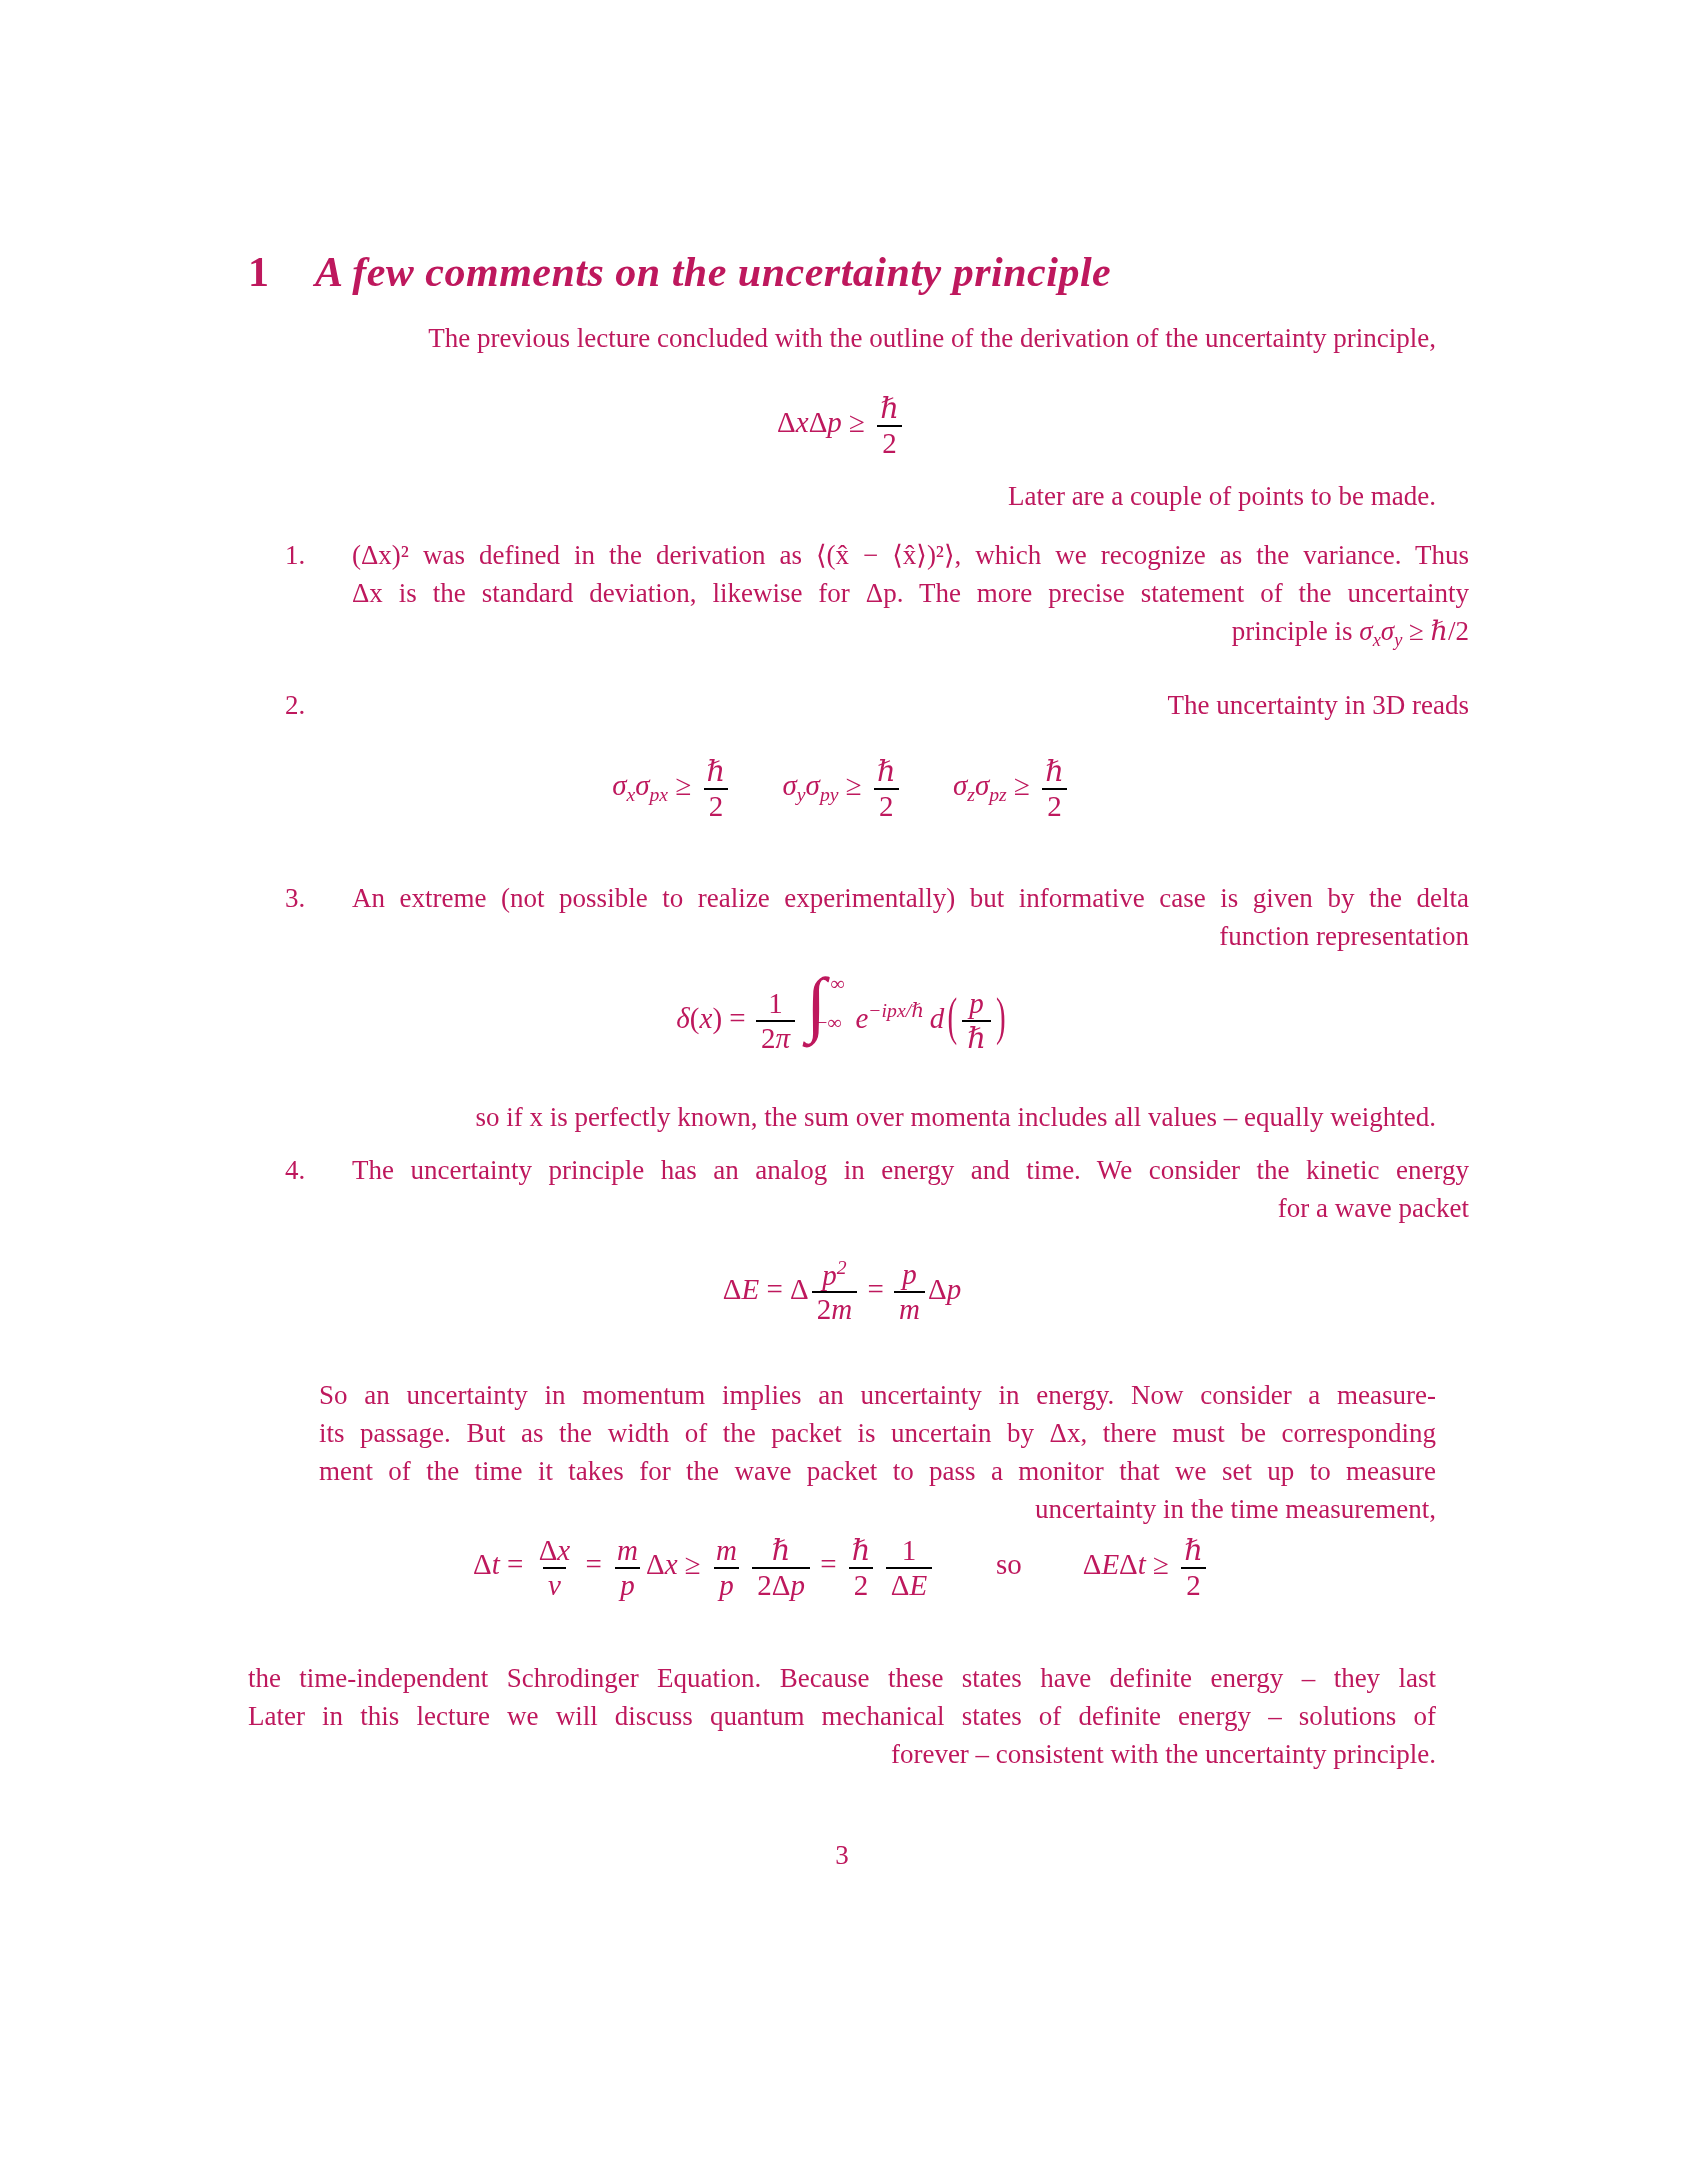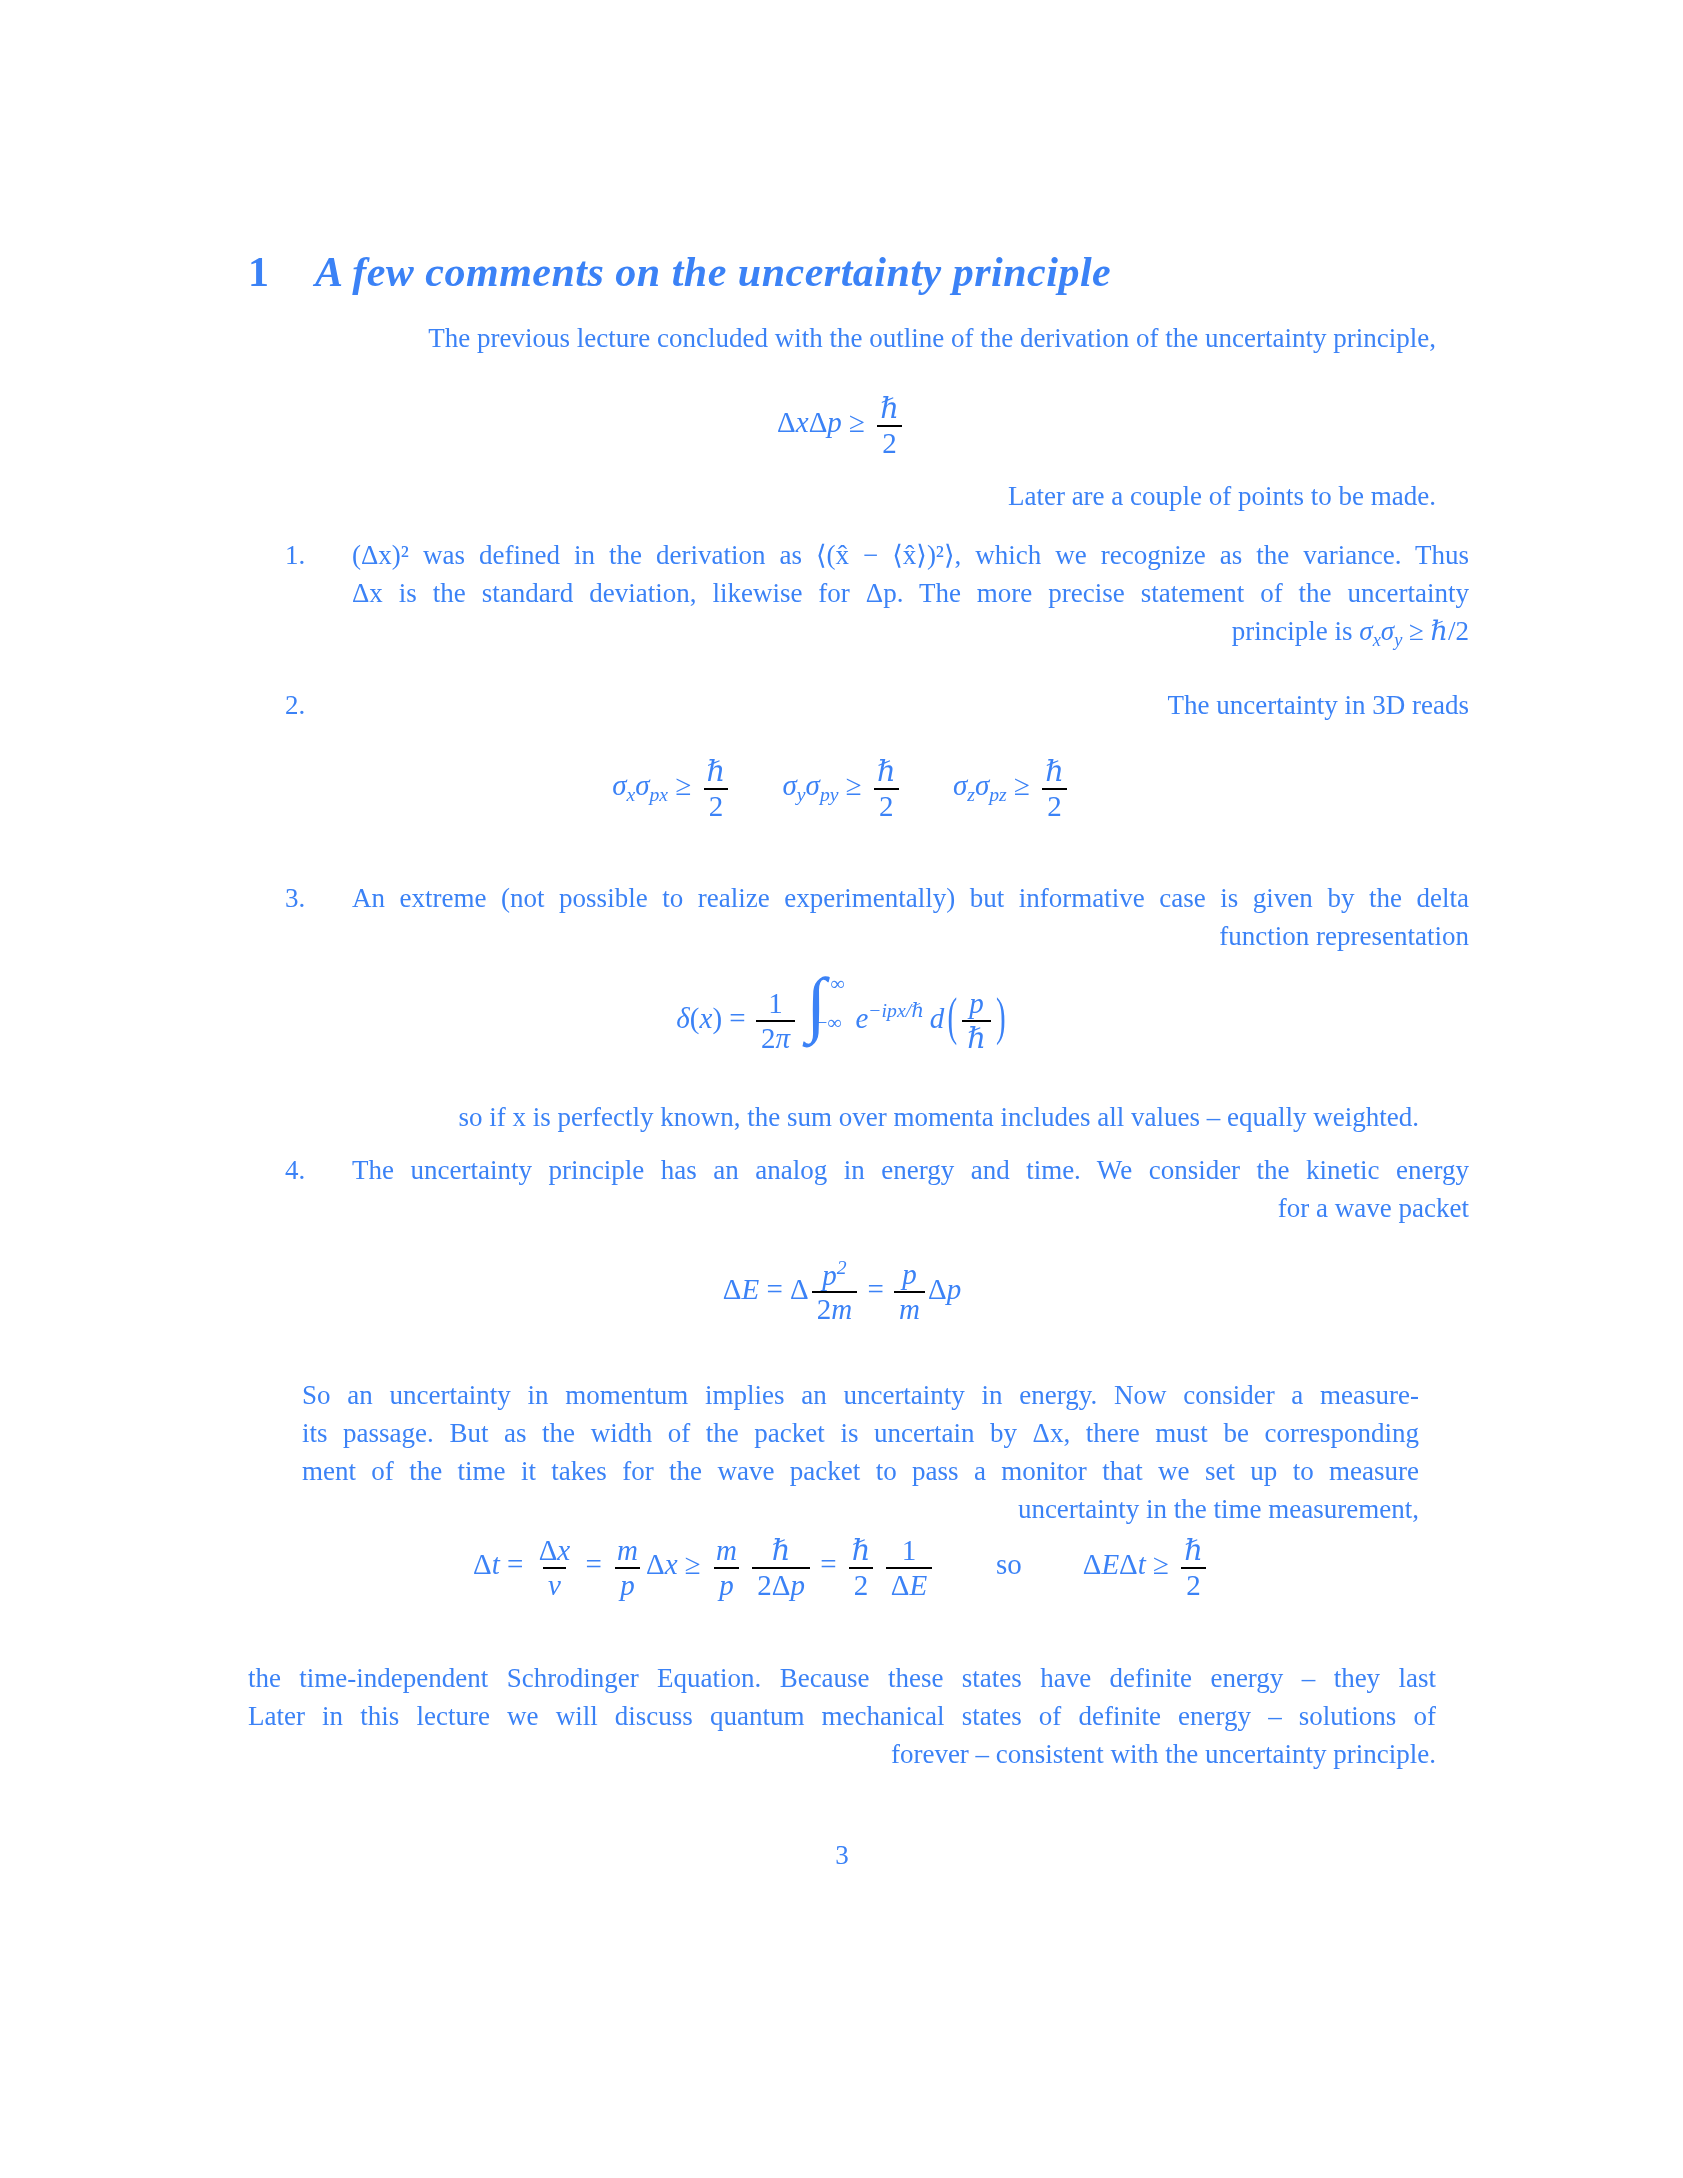--- a/index.html
+++ b/index.html
@@ -1,40 +1,40 @@
 <!DOCTYPE html>
 <html><head>
 <meta charset="utf-8">
 <style>
   html,body { margin:0; padding:0; background:#e8e8e8; }
   .page {
     position:relative;
     width:1683px; height:2178px;
     background:#ffffff;
-    color:#3b82f6;
+    color:#be185d;
     font-family:"Liberation Serif","DejaVu Serif",serif;
     font-size:27px;
     line-height:38px;
     overflow:hidden;
   }
   .block { position:absolute; left:248px; width:1188px; }
 
   
   .heading { top:249px; font-size:42px; line-height:46px; font-weight:bold; white-space:nowrap; }
   .sec-num { font-style:normal; margin-right:46px; }
   .sec-title { font-style:italic; letter-spacing:0.5px; }
 
   
   .line  { text-align:right; }
   .jline { text-align:justify; text-align-last:justify; }
 
   
   .item-label { position:absolute; left:37px; top:0; }
   .item-body  { margin-left:104px; width:1117px; }
-  .indent     { left:302px; width:1117px; }
+  .indent     { left:319px; width:1117px; }
 
   
   .eq {
     position:absolute; left:248px; width:1188px;
     display:flex; justify-content:center; align-items:center;
     font-size:29px; line-height:1.2;
   }
   .eqline { display:inline-block; white-space:nowrap; }
 
   

